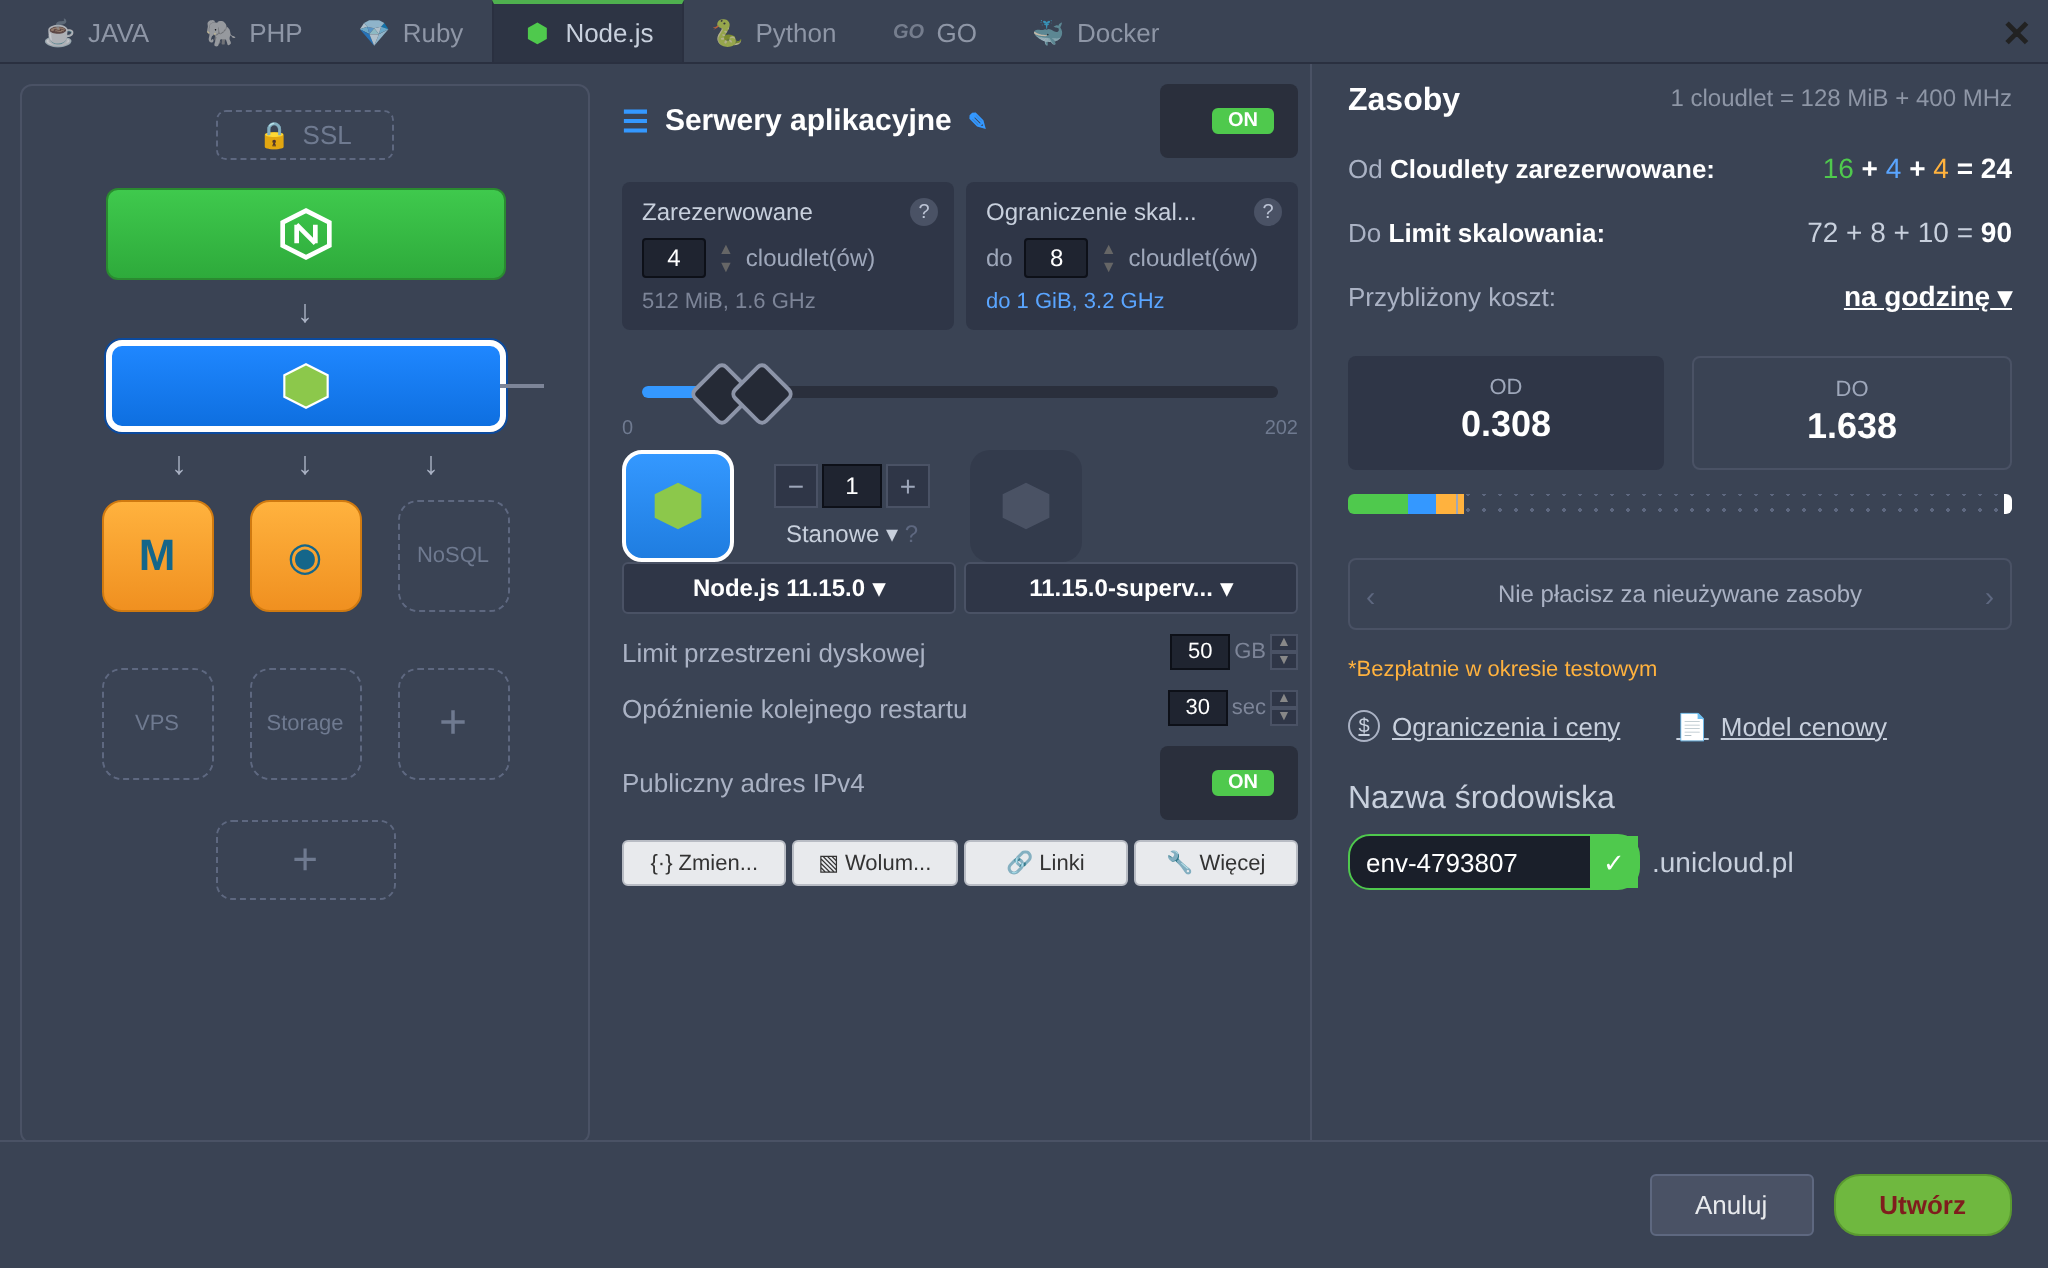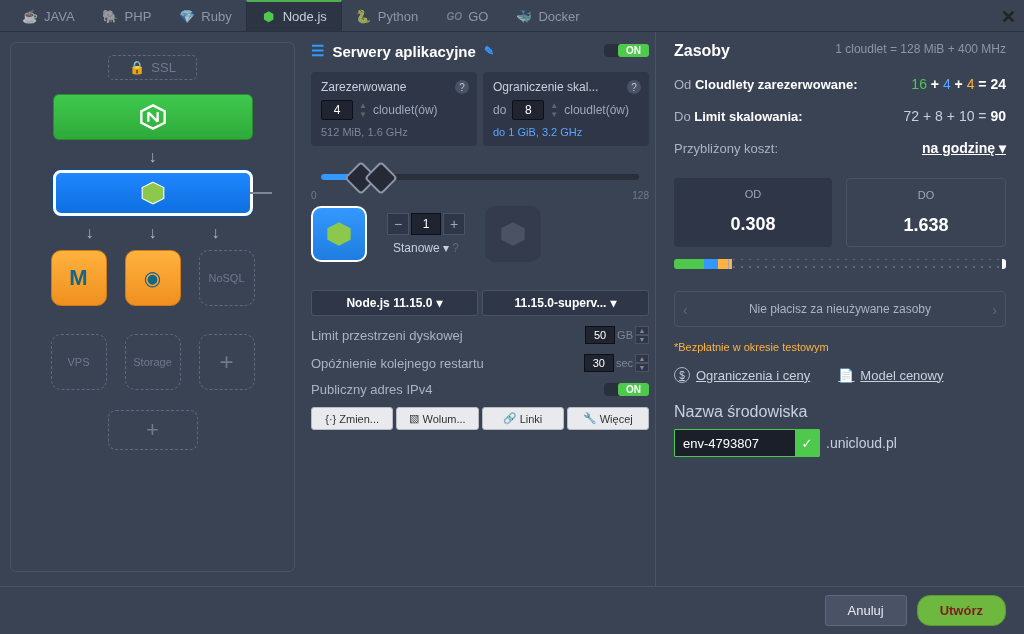--- a/index.html
+++ b/index.html
@@ -33,21 +33,21 @@
 .sq.orange { background: linear-gradient(#ffb23e,#f09020); border: 1px solid #d07a10; }
 .sq.nosql { border: 1px dashed #5e6880; font-size: 11px; }
 .grid-bottom { display: flex; gap: 18px; margin-top: 28px; }
 .sq.dashed { border: 1px dashed #5e6880; }
 .sq.plus { font-size: 24px; color: #6f7a90; }
 .full-plus { width: 90px; height: 40px; border: 1px dashed #5e6880; border-radius: 8px; display:flex; align-items:center; justify-content:center; font-size:22px; color:#6f7a90; margin-top:20px; }
 
 
 .section-title { display: flex; align-items: center; gap: 8px; font-size: 15px; font-weight: bold; color: #fff; margin-bottom: 12px; }
 .toggle { margin-left: auto; }
-.toggle-on { background: #2a2f3c; border-radius: 4px; padding: 0; display: inline-flex; }
+.toggle-on { background: #2a2f3c; border-radius: 4px; padding: 12px; display: inline-flex; }
 .toggle-on .on { background: #4fc94d; color: #fff; padding: 1px 8px; border-radius: 3px; font-size: 10px; font-weight: bold; }
 .sub-title { color: #9ea7ba; font-size: 13px; margin-bottom: 8px; }
 .scaling-row { display: flex; gap: 6px; }
 .scale-card { flex: 1; background: #2f3647; border-radius: 4px; padding: 8px 10px; position: relative; }
 .scale-card .label { color: #c8d0dd; font-size: 12px; margin-bottom: 6px; }
 .scale-card .help { position: absolute; right: 8px; top: 8px; width: 14px; height: 14px; border-radius: 50%; background: #4a5265; color: #bcc4d5; font-size: 10px; display:flex; align-items:center; justify-content:center; }
 .cloudlet-input { display: flex; align-items: center; gap: 6px; }
 .num-input { width: 32px; height: 20px; background: #1f2430; border: 1px solid #0d1018; color: #fff; text-align: center; font-size: 12px; border-radius: 2px; }
 .cloudlet-label { font-size: 12px; color: #9ea7ba; }
 .spec { font-size: 11px; color: #7d8598; margin-top: 6px; }
@@ -62,21 +62,21 @@
 
 .horiz-wrap { display: flex; align-items: center; gap: 20px; margin-top: 8px; }
 .node-chip { width: 56px; height: 56px; border-radius: 10px; background: linear-gradient(#3498ff,#1f7de0); border: 2px solid #fff; display:flex; align-items:center; justify-content:center; }
 .node-ghost { width: 56px; height: 56px; border-radius: 10px; background: #2f3647; display:flex; align-items:center; justify-content:center; opacity:0.6; }
 .stepper { display: flex; flex-direction: column; align-items: center; gap: 6px; }
 .stepper-row { display: flex; gap: 2px; }
 .step-btn { width: 22px; height: 22px; background: #2f3647; border: 1px solid #4a5265; color: #9ea7ba; display:flex; align-items:center; justify-content:center; cursor:pointer; font-size:14px; }
 .step-val { width: 30px; height: 22px; background: #1f2430; border: 1px solid #0d1018; color: #fff; display:flex; align-items:center; justify-content:center; font-size: 12px; }
 .stanowe { font-size: 12px; color: #c8d0dd; }
 
-.dropdown-row { display: flex; gap: 4px; margin-top: 28px; }
+.dropdown-row { display: flex; gap: 4px; margin-top: 0; }
 .dropdown { flex: 1; background: #2f3647; border: 1px solid #4a5265; border-radius: 3px; padding: 5px 8px; color: #fff; font-weight: bold; font-size: 12px; display:flex; align-items:center; justify-content:center; gap:4px; cursor:pointer; }
 
 .setting-row { display: flex; align-items: center; margin-top: 10px; font-size: 13px; color: #aab2c4; }
 .setting-row .val { margin-left: auto; display: flex; align-items: center; gap: 2px; }
 .mini-input { width: 30px; height: 18px; background: #1f2430; border: 1px solid #0d1018; color: #fff; text-align: center; font-size: 11px; }
 .unit { font-size: 11px; color: #7d8598; }
 .spinner { display: flex; flex-direction: column; }
 .spin { width: 14px; height: 9px; background: #2f3647; border: 1px solid #4a5265; font-size: 7px; display:flex; align-items:center; justify-content:center; color:#888; cursor:pointer; }
 
 .action-row { display: flex; gap: 3px; margin-top: 10px; }
@@ -89,48 +89,48 @@
 .res-row .lbl { color: #aab2c4; }
 .res-row .lbl b { color: #fff; }
 .res-row .formula { margin-left: auto; font-size: 14px; }
 .g { color: #4fc94d; text-align: center; } .b { color: #5aa5ff; } .o { color: #ffb23e; } .w { color: #fff; font-weight: bold; }
 .underline { text-decoration: underline; cursor: pointer; }
 
 .price-row { display: flex; gap: 14px; margin-top: 22px; }
 .price-card { flex: 1; background: #2f3647; border-radius: 4px; padding: 10px; text-align: center; position: relative; }
 .price-card.off { background: transparent; border: 1px solid #4a5265; }
 .price-label { font-size: 11px; color: #9ea7ba; }
-.price-val { font-size: 18px; font-weight: bold; color: #fff; margin-top: 14px; }
+.price-val { font-size: 18px; font-weight: bold; color: #fff; margin-top: 2px; }
 
 .bar { height: 10px; margin-top: 12px; position: relative; border-radius: 3px; overflow: hidden; }
 .bar-bg { position: absolute; inset: 0; background-image: radial-gradient(#5e6880 1px, transparent 1px); background-size: 8px 8px; background-position: 0 4px; }
 .bar-g { position: absolute; left:0; top:0; bottom:0; width: 30px; background: #4fc94d; }
 .bar-b { position: absolute; left:30px; top:0; bottom:0; width: 14px; background: #3498ff; }
 .bar-o { position: absolute; left:44px; top:0; bottom:0; width: 14px; background: #ffb23e; }
 .bar-end { position: absolute; right:0; top:0; bottom:0; width:4px; background:#fff; }
 .tick { position:absolute; top:-8px; left:54px; width:1px; height:24px; background:#9ea7ba; }
 
 .info-bar { margin-top: 22px; border: 1px solid #4a5265; border-radius: 4px; padding: 10px 30px; text-align: center; font-size: 12px; color: #aab2c4; position: relative; }
 .info-bar .chev { position: absolute; top: 10px; color: #5e6880; font-size: 14px; }
 .info-bar .chev.l { left: 8px; } .info-bar .chev.r { right: 8px; }
 
 .asterisk { color: #ffb23e; font-size: 11px; margin-top: 14px; }
 .links-row { display: flex; gap: 28px; margin-top: 14px; font-size: 13px; }
 .links-row a { color: #c8d0dd; text-decoration: underline; cursor: pointer; display:flex; align-items:center; gap:6px; }
 .ico-circle { width:16px; height:16px; border:1.5px solid #aab2c4; border-radius:50%; display:inline-flex; align-items:center; justify-content:center; font-size:10px; }
 
 .env-label { margin-top: 20px; font-size: 16px; color: #c8d0dd; }
 .env-row { display: flex; align-items: center; margin-top: 8px; }
-.env-input-wrap { display: flex; align-items: center; border: 1px solid #4fc94d; border-radius: 1px; background: #1a1f2a; }
+.env-input-wrap { display: flex; align-items: center; border: 1px solid #4fc94d; border-radius: 11px; background: #1a1f2a; }
 .env-input { background: transparent; border: none; color: #fff; padding: 5px 8px; width: 120px; font-size: 13px; outline: none; }
 .env-check { width: 24px; height: 26px; background: #4fc94d; display:flex; align-items:center; justify-content:center; color:#fff; }
 .env-domain { margin-left: 6px; font-size: 14px; color: #c8d0dd; }
 
 
-.footer { position: absolute; bottom: 0; left: 0; right: 0; height: 48px; border-top: 1px solid #4a5265; display: flex; align-items: center; justify-content: flex-end; gap: 10px; padding: 0 18px; background: #3a4354; }
+.footer { position: absolute; bottom: 0; left: 0; right: 0; height: 64px; border-top: 1px solid #4a5265; display: flex; align-items: center; justify-content: flex-end; gap: 10px; padding: 0 18px; background: #3a4354; }
 .btn { padding: 7px 22px; border-radius: 3px; font-size: 13px; cursor: pointer; border: 1px solid #5e6880; background: #4a5265; color: #e8eaed; }
 .btn.primary { background: #6fb83f; border-color: #5a9a30; color: #7f1d1d; font-weight: bold; border-radius: 13px; }
 </style>
 </head>
 <body>
 
 <div class="tabs">
   <div class="tab">
       <span class="tab-icon">☕</span>
       <span>JAVA</span>
@@ -247,21 +247,21 @@
     <div class="slider-wrap">
       <div class="track"></div>
       <div class="track-fill"></div>
       <div class="handle" style="left:38px">
           <div class="hex"></div>
         </div>
       <div class="handle" style="left:58px">
           <div class="hex"></div>
         </div>
       <div class="slider-min">0</div>
-      <div class="slider-max">128</div>
+      <div class="slider-max">202</div>
     </div>
 
     <div class="horiz-wrap">
       <div class="node-chip">
         <svg width="28" height="28" viewBox="0 0 24 24">
             <polygon points="12,2 22,7 22,17 12,22 2,17 2,7" fill="#8cc84b"></polygon>
           </svg>
       </div>
       <div class="stepper">
         <div class="stepper-row">

